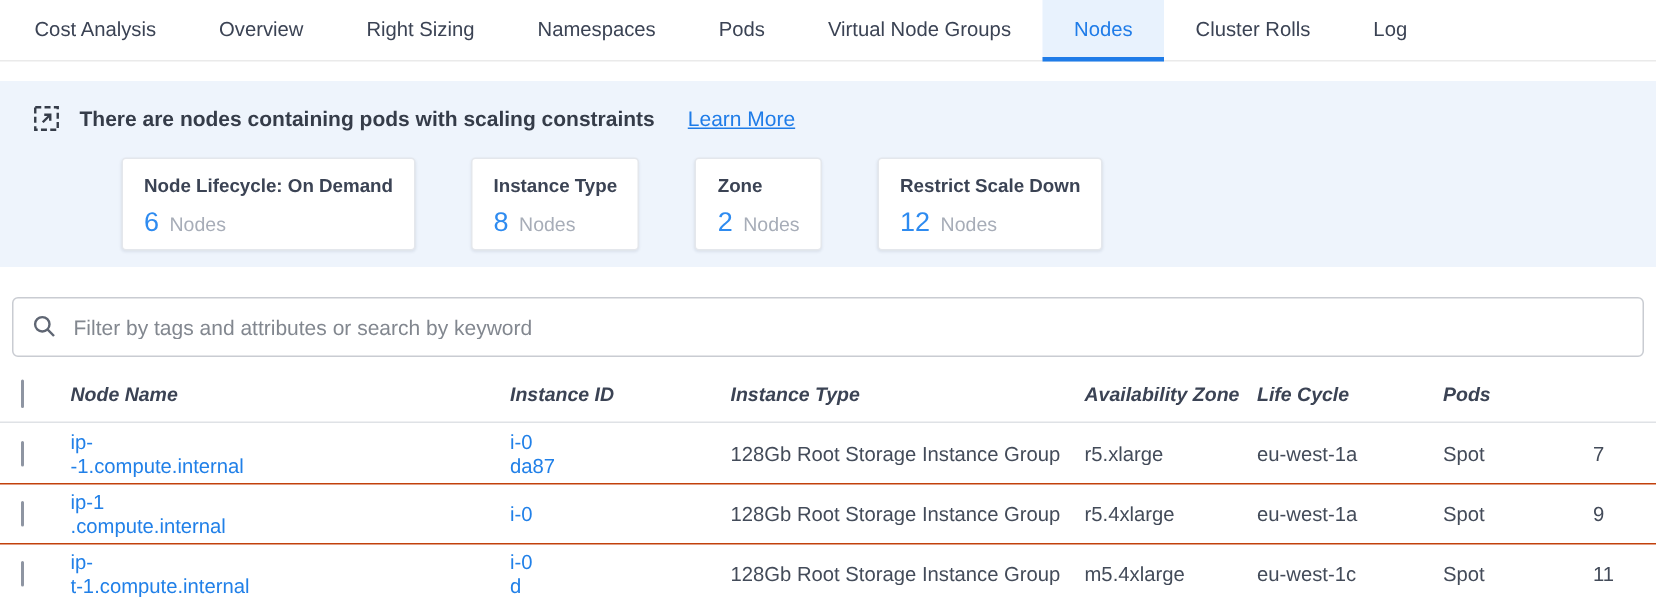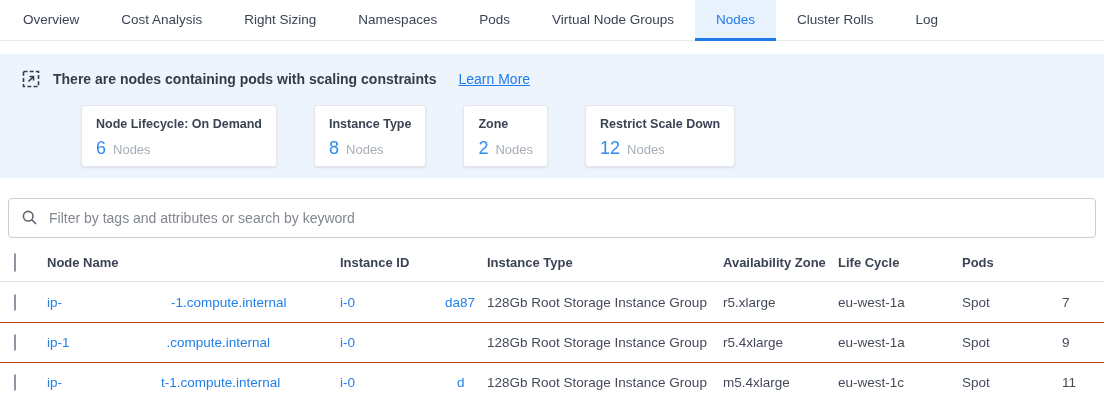--- a/index.html
+++ b/index.html
@@ -30,38 +30,38 @@
   .search-wrap { margin:20px 8px 6px 8px; height:40px; border:1px solid #c9ccd2; border-radius:4px;
                  display:flex; align-items:center; padding:0 12px; background:#fff; }
   .search-icon { width:18px; height:18px; margin-right:10px; flex:0 0 auto; }
   .search-input { border:none; outline:none; flex:1; font-size:14px; color:#3b4354;
                   font-family:"Liberation Sans", sans-serif; background:transparent; }
   .search-input::placeholder { color:#82878f; opacity:1; }
 
   
   .grid-row { display:grid; grid-template-columns:47px 293px 147px 236px 115px 124px 100px auto;
               align-items:center; }
-  .thead { height:38px; border-bottom:1px solid #dfe2e6; }
+  .thead { height:38px; border-bottom:1px solid #dfe2e6;font-style:italic; }
   .th { font-size:13px; font-weight:700; color:#3b4354; white-space:nowrap; }
   .trow { height:40px; font-size:13.5px; color:#434b59; }
   .trow + .trow { border-top:1px solid #c2410c; }
   .cbx { width:16px; height:16px; border:1px solid #8e95a2; border-radius:3px; background:#fff;
          margin-left:14px; cursor:pointer; }
   .cell { white-space:nowrap; overflow:hidden; }
-  .link { color:#2180e8; text-decoration:none; cursor:pointer; display:inline-flex; align-items:center; }
+  .link { color:#2180e8; text-decoration:none; cursor:pointer; display:inline-flex; align-items:flex-start;flex-direction:column; }
   .redact { display:inline-block; height:1px; }
   .gap-n1 { width:109px; } .gap-n2 { width:97px; } .gap-n3 { width:99px; }
   .gap-i1 { width:90px; }  .gap-i2 { width:120px; } .gap-i3 { width:102px; }
 </style>
 </head>
 <body>
 
 <div class="tabbar">
+  <div class="tab">Cost Analysis</div>
   <div class="tab">Overview</div>
-  <div class="tab">Cost Analysis</div>
   <div class="tab">Right Sizing</div>
   <div class="tab">Namespaces</div>
   <div class="tab">Pods</div>
   <div class="tab">Virtual Node Groups</div>
   <div class="tab active">Nodes</div>
   <div class="tab">Cluster Rolls</div>
   <div class="tab">Log</div>
 </div>
 
 <div class="banner">

